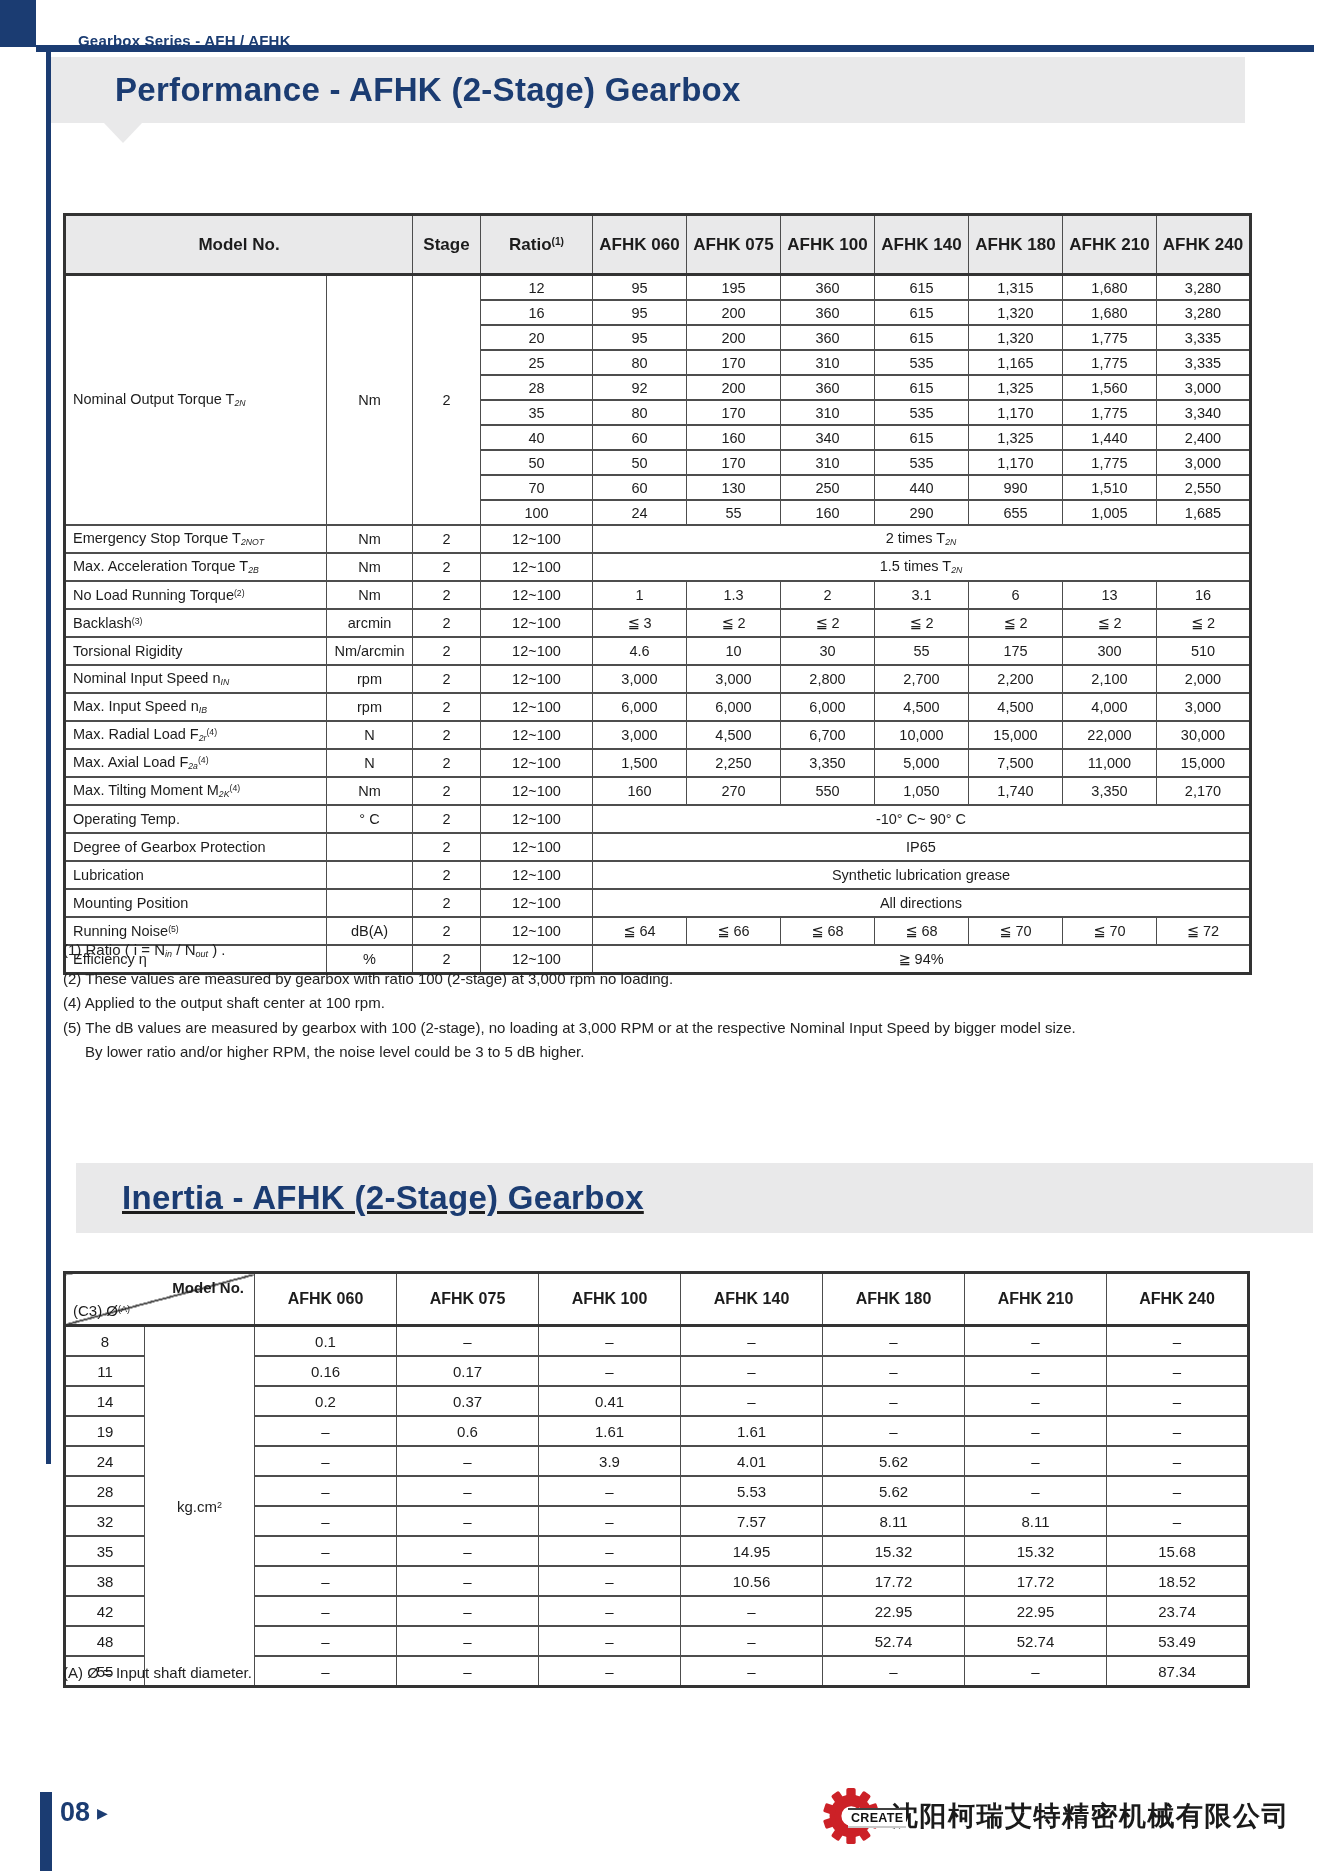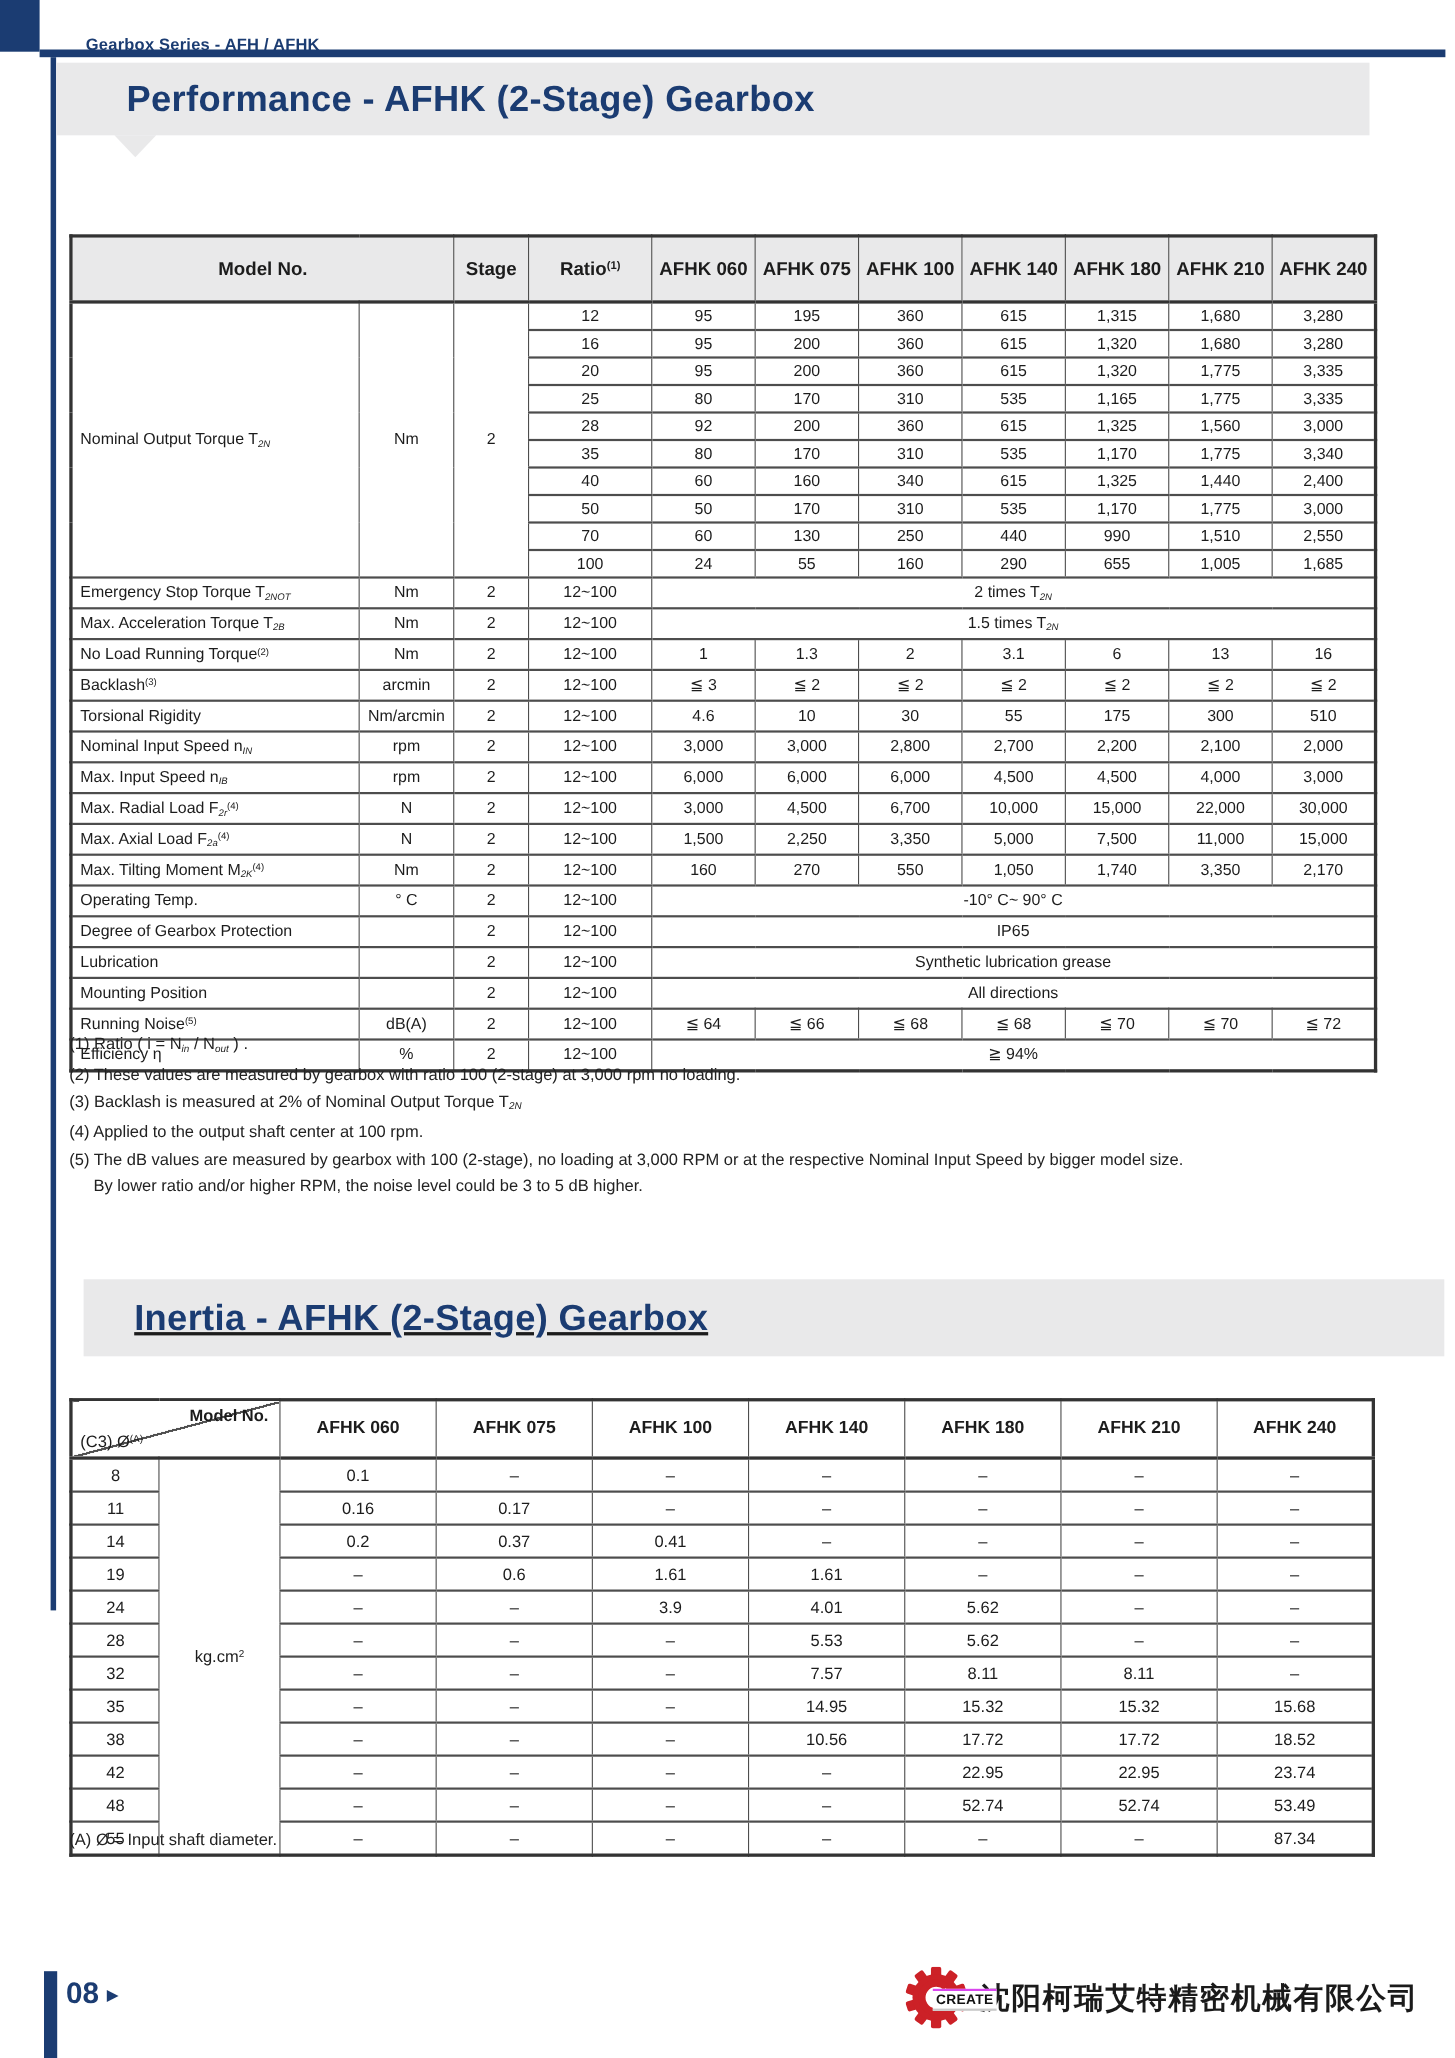--- a/index.html
+++ b/index.html
@@ -53,21 +53,21 @@
   .inertia td.unitcell{font-size:15px;}
   .inertia-footnote{position:absolute;left:63px;top:1664px;font-size:15px;color:#222;}
 
   
   .footer-bar{position:absolute;left:40px;top:1792px;width:12px;height:79px;background:#1b3c72;}
   .page-number{position:absolute;left:60px;top:1797px;font-size:27px;font-weight:700;color:#1b3c72;}
   .page-number .arrow{font-size:14px;margin-left:7px;display:inline-block;transform:translateY(-3px);}
   .footer-brand{position:absolute;right:33px;top:1786px;height:60px;display:flex;align-items:center;}
   .gear-wrap{position:relative;width:56px;height:56px;flex:0 0 auto;}
   .create-box{position:absolute;left:25px;top:20px;background:#fff;color:#111;font-size:12.5px;font-weight:700;
-              letter-spacing:.3px;padding:1px 3px;border-top:2px solid #d946ef;border-bottom:2px solid #c9c9c9;}
+              letter-spacing:.3px;padding:1px 3px;border-top:2px solid #404040;border-bottom:2px solid #c9c9c9;}
   .company{font-size:27px;font-weight:700;color:#1a1a1a;letter-spacing:1.5px;margin-left:12px;white-space:nowrap;}
 </style>
 </head>
 <body>
 
 <div class="page">
 
   <div class="corner-block"></div>
   <div class="breadcrumb">Gearbox Series - AFH / AFHK</div>
   <div class="top-rule"></div>
@@ -375,21 +375,20 @@
           <td>2</td>
           <td>12~100</td>
           <td class="spanv" colspan="7">≧ 94%</td>
         </tr>
       </tbody>
     </table>
 
   <div class="footnotes" id="perf-footnotes">
       <div class="fn">(1) Ratio ( i = N<sub>in</sub> / N<sub>out</sub> ) .</div>
       <div class="fn">(2) These values are measured by gearbox with ratio 100 (2-stage) at 3,000 rpm no loading.</div>
-      <div class="fn">(3) Backlash is measured at 2% of Nominal Output Torque T<sub>2N</sub></div>
       <div class="fn">(4) Applied to the output shaft center at 100 rpm.</div>
       <div class="fn">(5) The dB values are measured by gearbox with 100 (2-stage), no loading at 3,000 RPM or at the respective Nominal Input Speed by bigger model size.</div>
       <div class="fn indent">By lower ratio and/or higher RPM, the noise level could be 3 to 5 dB higher.</div>
     </div>
 
   <div class="band band2">
     <h1>Inertia - AFHK (2-Stage) Gearbox</h1>
   </div>
 
   <table class="inertia" id="inertia-table">

